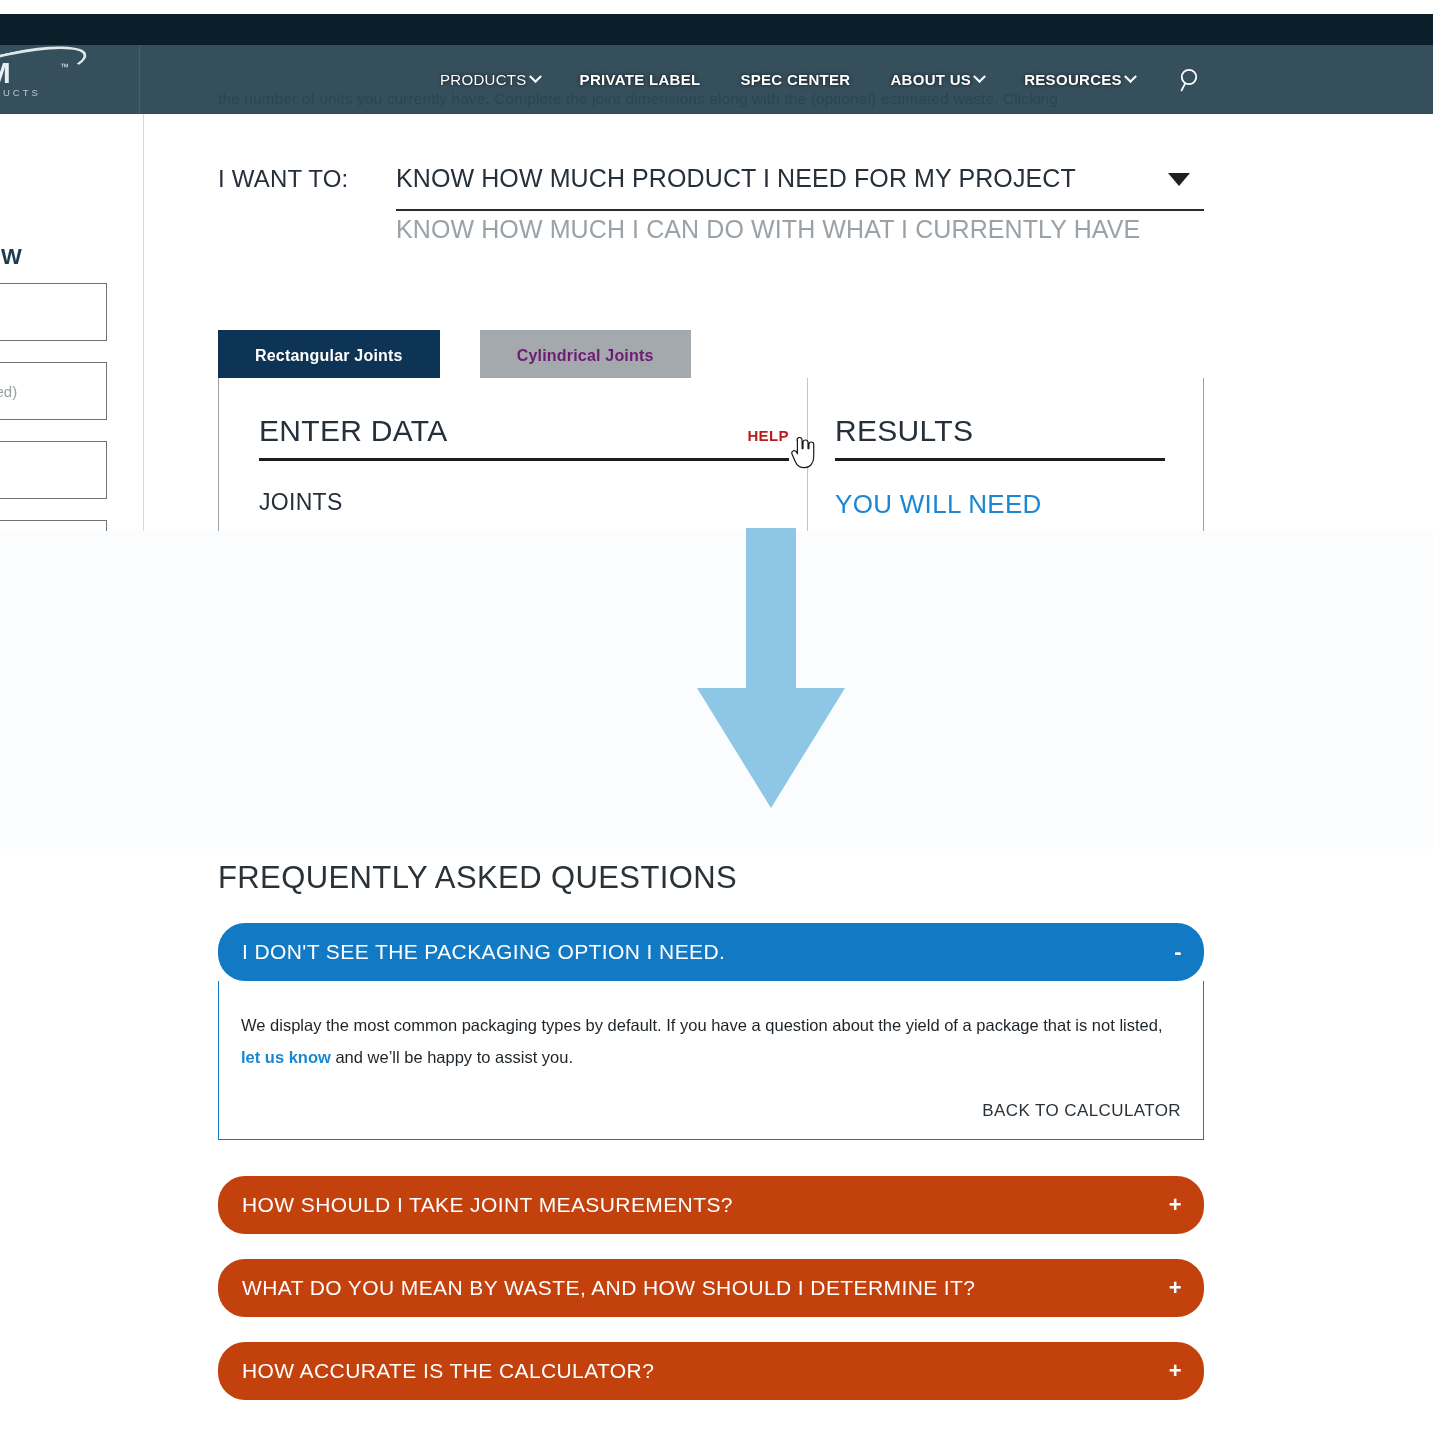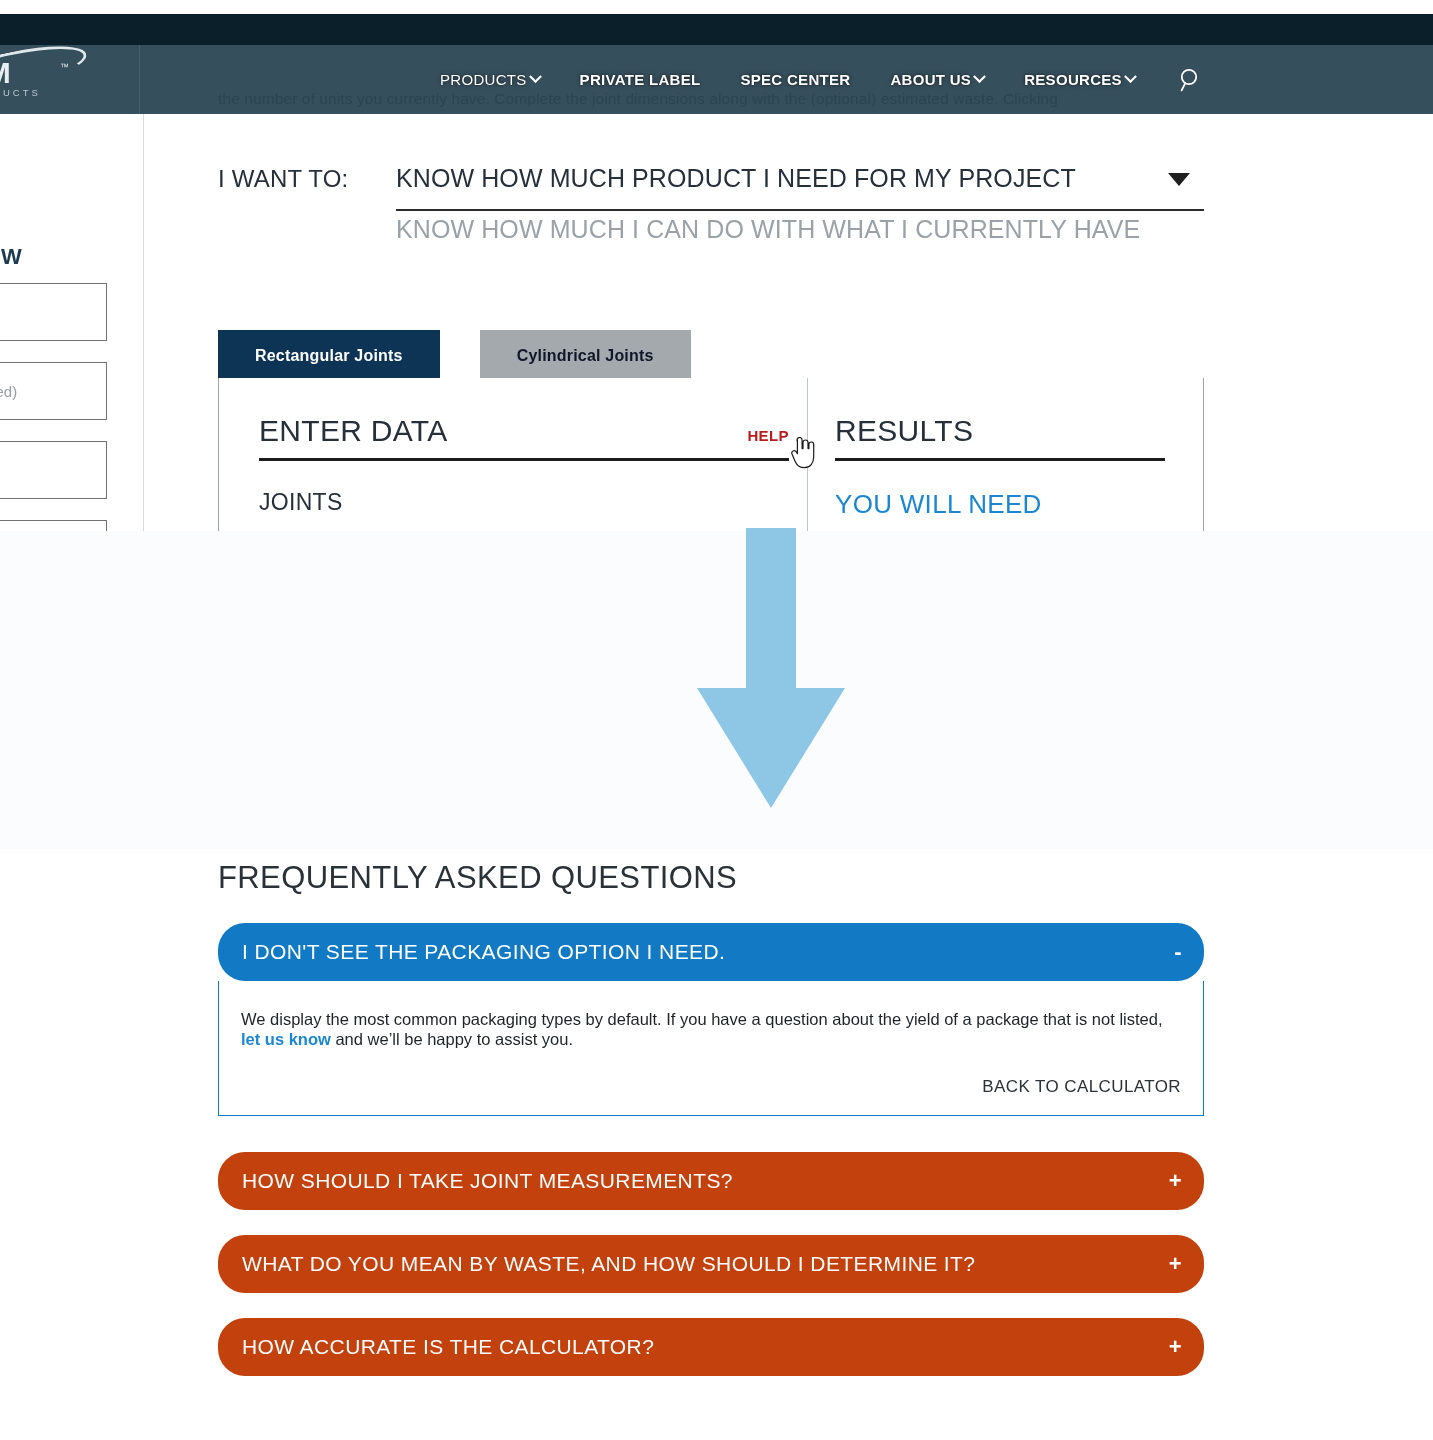--- a/index.html
+++ b/index.html
@@ -235,21 +235,21 @@
   }
   .tab {
     font-size: 16px;
     font-weight: bold;
     letter-spacing: .2px;
     padding: 17px 37px;
     cursor: pointer;
     white-space: nowrap;
   }
   .tab-active { background: #0d3355; color: #ffffff; }
-  .tab-inactive { background: #a4a9ad; color: #0f172a; }
+  .tab-inactive { background: #a4a9ad; color: #701a75; }
 
   
   .panel {
     position: absolute;
     left: 74px; top: 262px;
     width: 986px;
     height: 160px;
     background: #ffffff;
     border: 1px solid #9aa3aa;
     border-top: none;
@@ -352,21 +352,21 @@
   .faq-sign { font-size: 22px; font-weight: bold; line-height: 1; }
 
   .faq-body {
     border: 1px solid #1279c4;
     border-top: none;
     background: #ffffff;
     padding: 28px 22px 18px 22px;
   }
   .faq-text {
     font-size: 16.5px;
-    line-height: 20px;
+    line-height: 32px;
     color: #1d2429;
   }
   .faq-text a {
     color: #1b87d2;
     text-decoration: none;
     font-weight: bold;
     cursor: pointer;
   }
   .faq-back {
     text-align: right;

